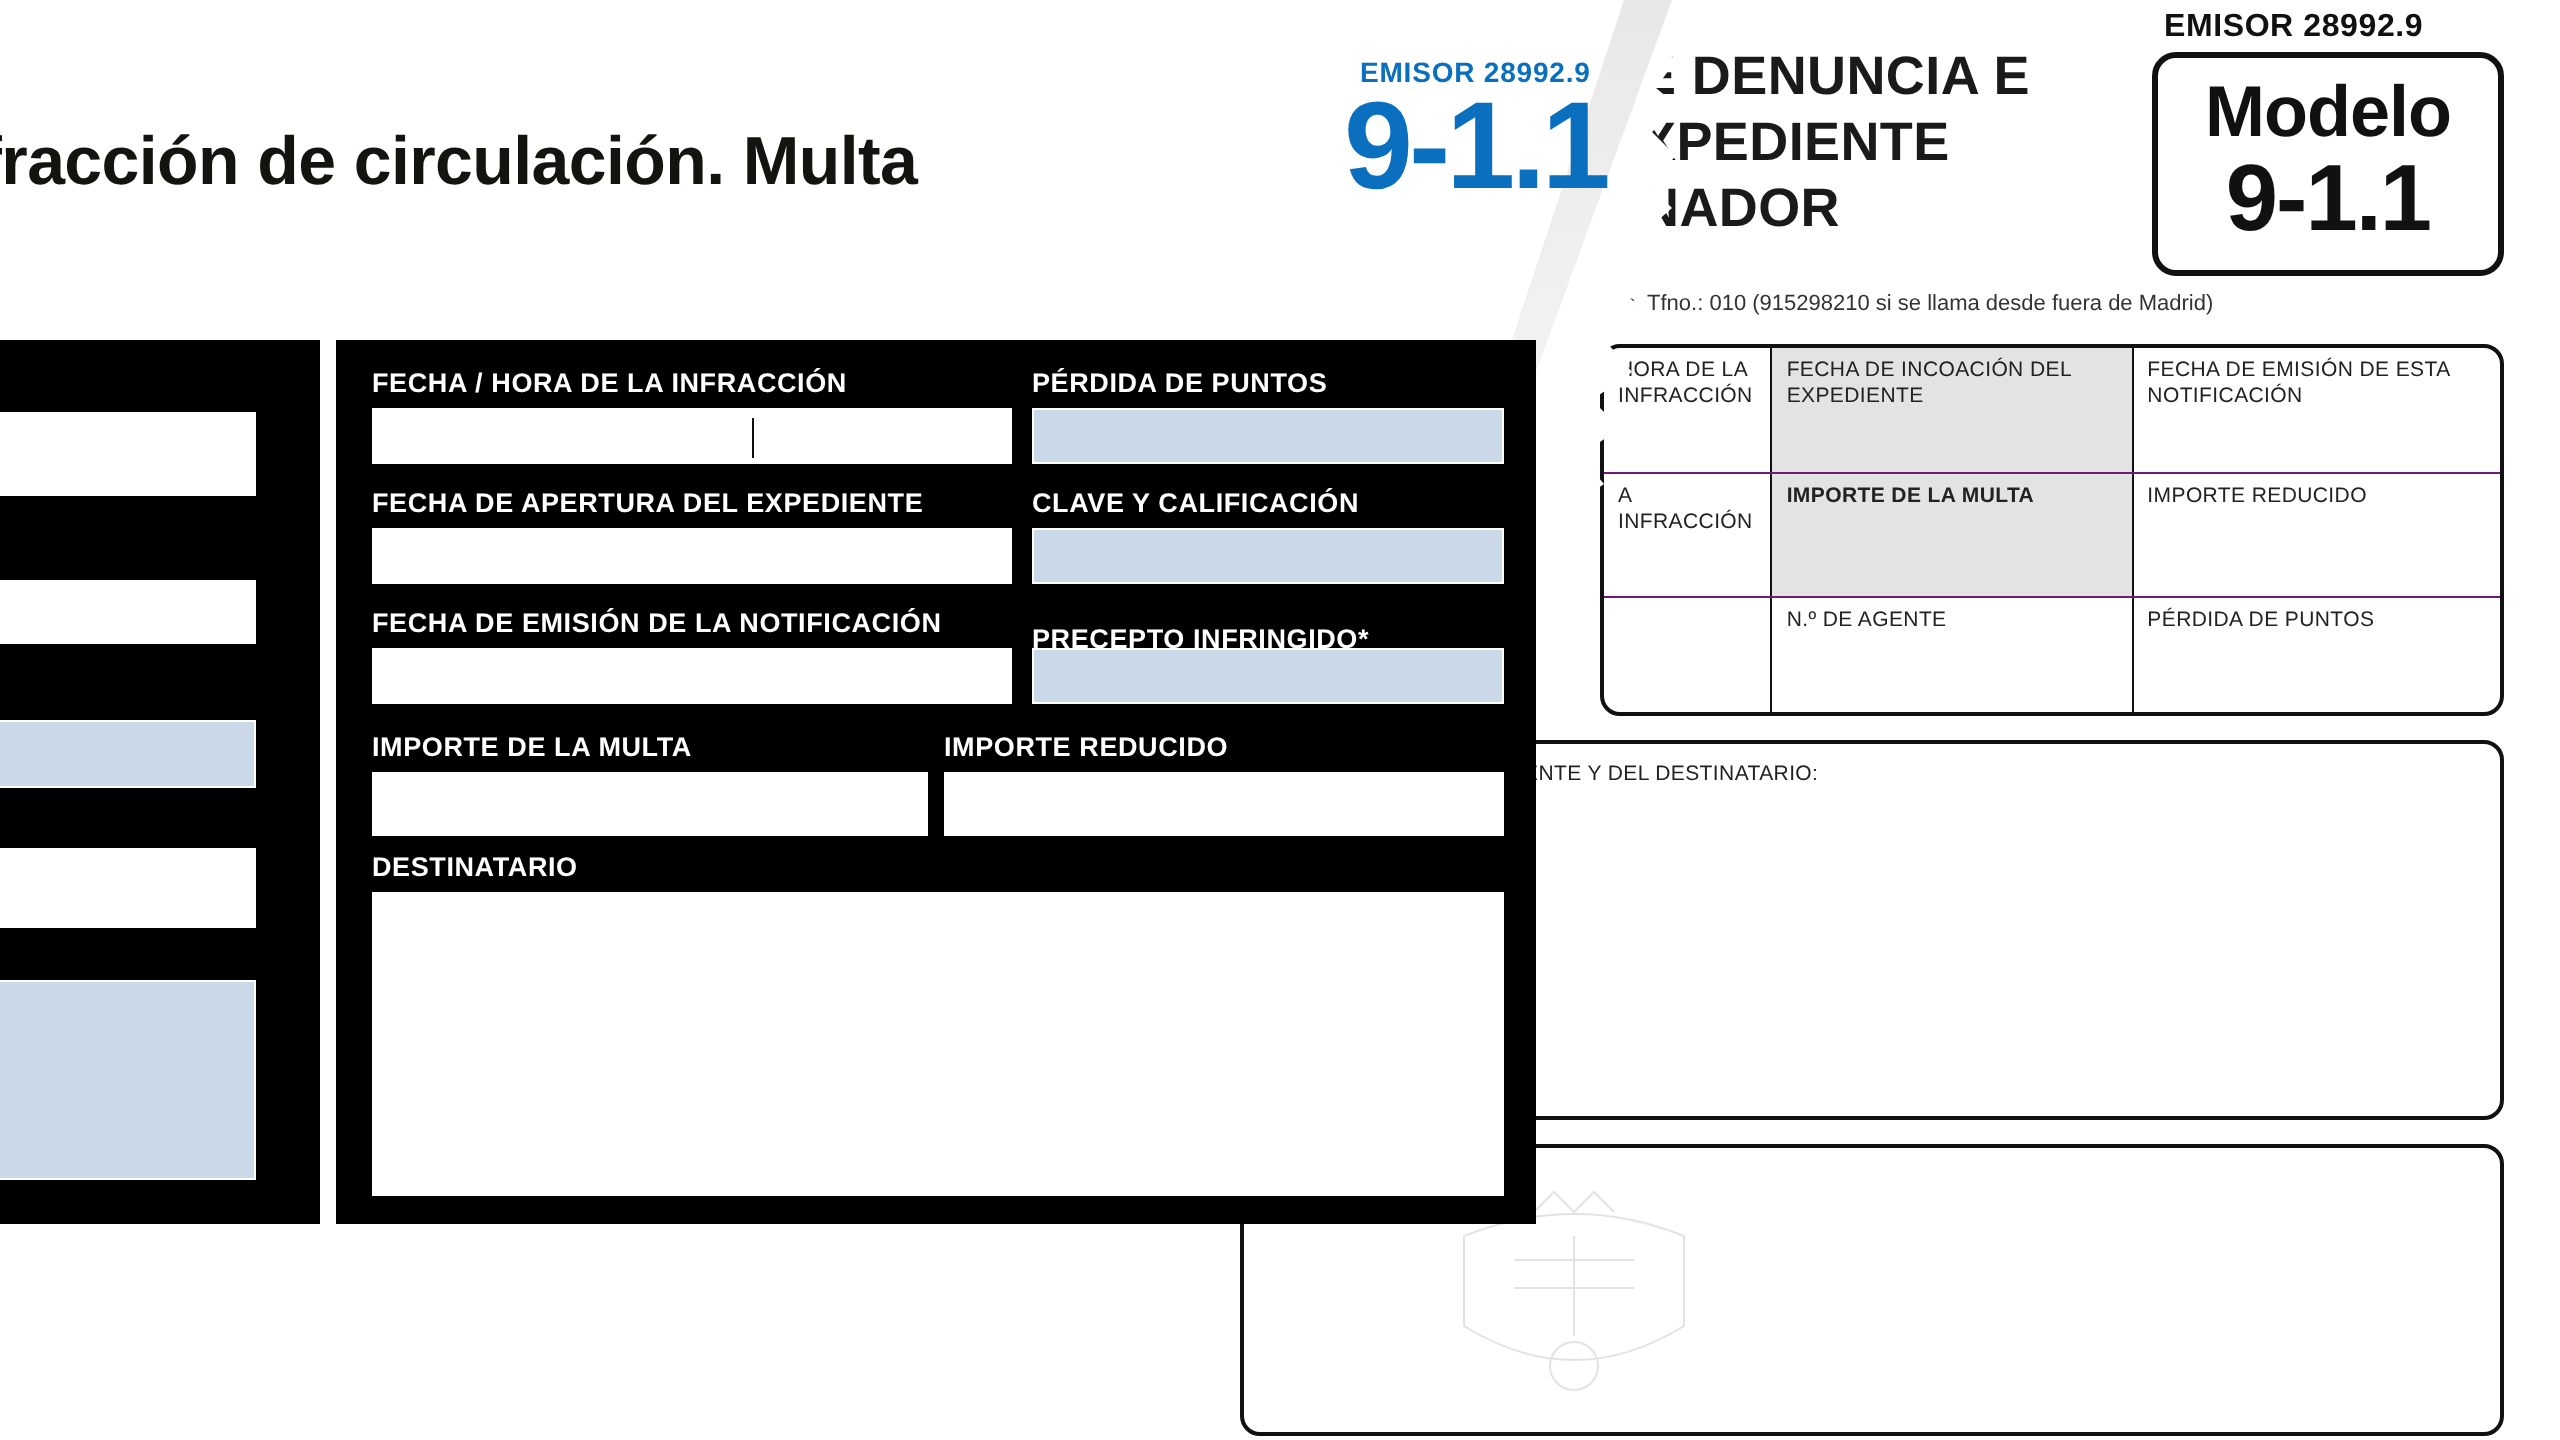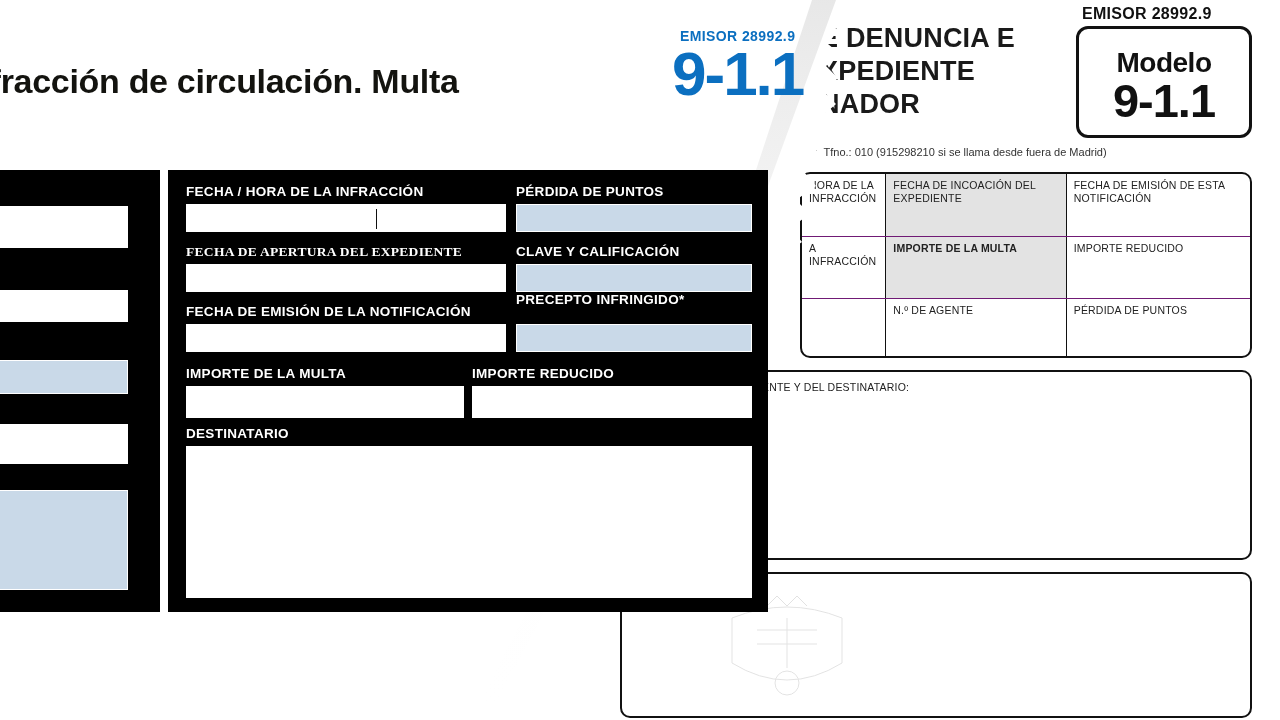--- a/index.html
+++ b/index.html
@@ -54,24 +54,24 @@
     top: 26px;
     width: 176px;
     height: 112px;
     border: 3px solid #111;
     border-radius: 12px;
     background: #fff;
     text-align: center;
     box-sizing: border-box;
   }
   .modelo-box .m1 {
-    font-size: 28px;
+    font-size: 36px;
     font-weight: bold;
     color: #111;
-    margin-top: 18px;
+    margin-top: 6px;
     letter-spacing: -0.5px;
   }
   .modelo-box .m2 {
     font-size: 47px;
     font-weight: bold;
     color: #111;
     margin-top: -6px;
     letter-spacing: -1px;
   }
 
@@ -343,30 +343,30 @@
 
     <div class="blue-panel panel-main">
 
       <div class="flabel" style="left:18px;top:14px;">FECHA / HORA DE LA INFRACCIÓN</div>
       <div class="wfield" style="left:18px;top:34px;width:320px;height:28px;"></div>
       <div class="caret" style="left:208px;top:39px;height:20px;"></div>
 
       <div class="flabel" style="left:348px;top:14px;">PÉRDIDA DE PUNTOS</div>
       <div class="wfield tint" style="left:348px;top:34px;width:236px;height:28px;"></div>
 
-      <div class="flabel" style="left:18px;top:74px;font-family:Liberation Serif, serif;">FECHA DE APERTURA DEL EXPEDIENTE</div>
+      <div class="flabel" style="left:18px;top:74px;">FECHA DE APERTURA DEL EXPEDIENTE</div>
       <div class="wfield" style="left:18px;top:94px;width:320px;height:28px;"></div>
 
       <div class="flabel" style="left:348px;top:74px;">CLAVE Y CALIFICACIÓN</div>
       <div class="wfield tint" style="left:348px;top:94px;width:236px;height:28px;"></div>
 
       <div class="flabel" style="left:18px;top:134px;">FECHA DE EMISIÓN DE LA NOTIFICACIÓN</div>
       <div class="wfield" style="left:18px;top:154px;width:320px;height:28px;"></div>
 
-      <div class="flabel" style="left:348px;top:122px;">PRECEPTO INFRINGIDO*</div>
+      <div class="flabel" style="left:348px;top:142px;">PRECEPTO INFRINGIDO*</div>
       <div class="wfield tint" style="left:348px;top:154px;width:236px;height:28px;"></div>
 
       <div class="flabel" style="left:18px;top:196px;">IMPORTE DE LA MULTA</div>
       <div class="wfield" style="left:18px;top:216px;width:278px;height:32px;"></div>
 
       <div class="flabel" style="left:304px;top:196px;">IMPORTE REDUCIDO</div>
       <div class="wfield" style="left:304px;top:216px;width:280px;height:32px;"></div>
 
       <div class="flabel" style="left:18px;top:256px;">DESTINATARIO</div>
       <div class="wfield" style="left:18px;top:276px;width:566px;height:152px;"></div>

